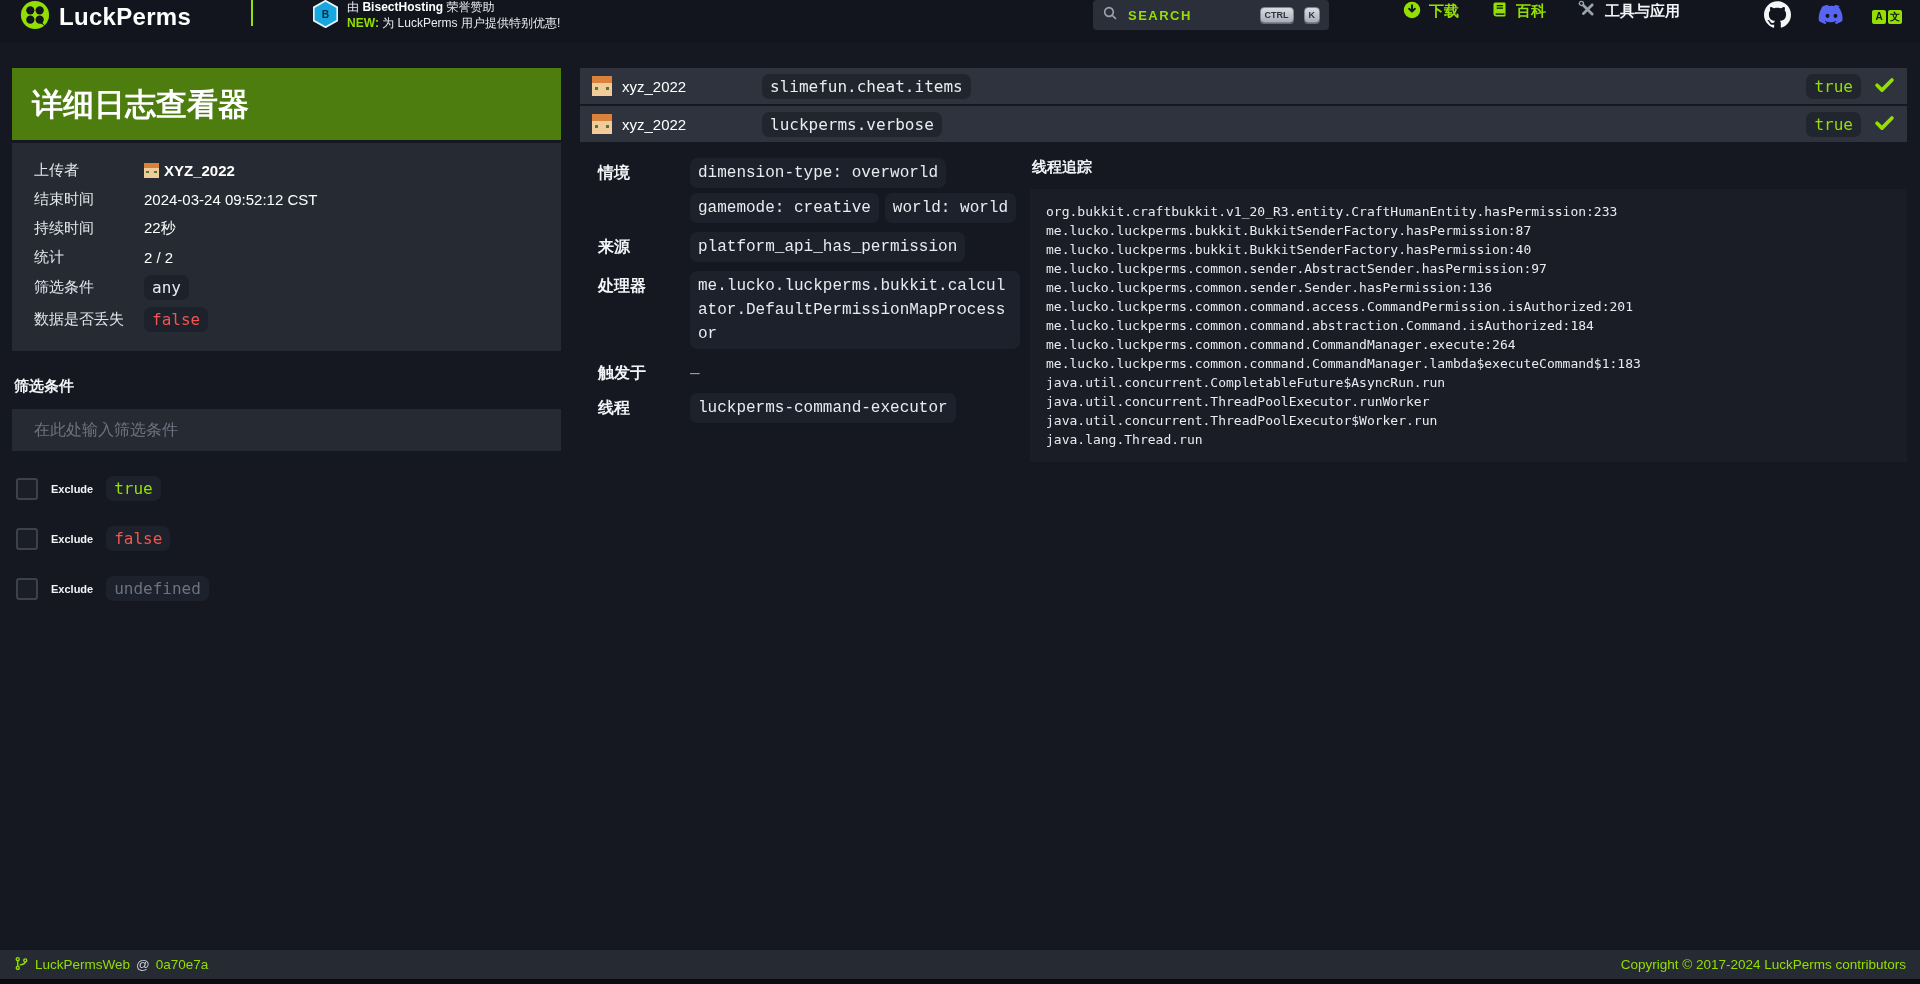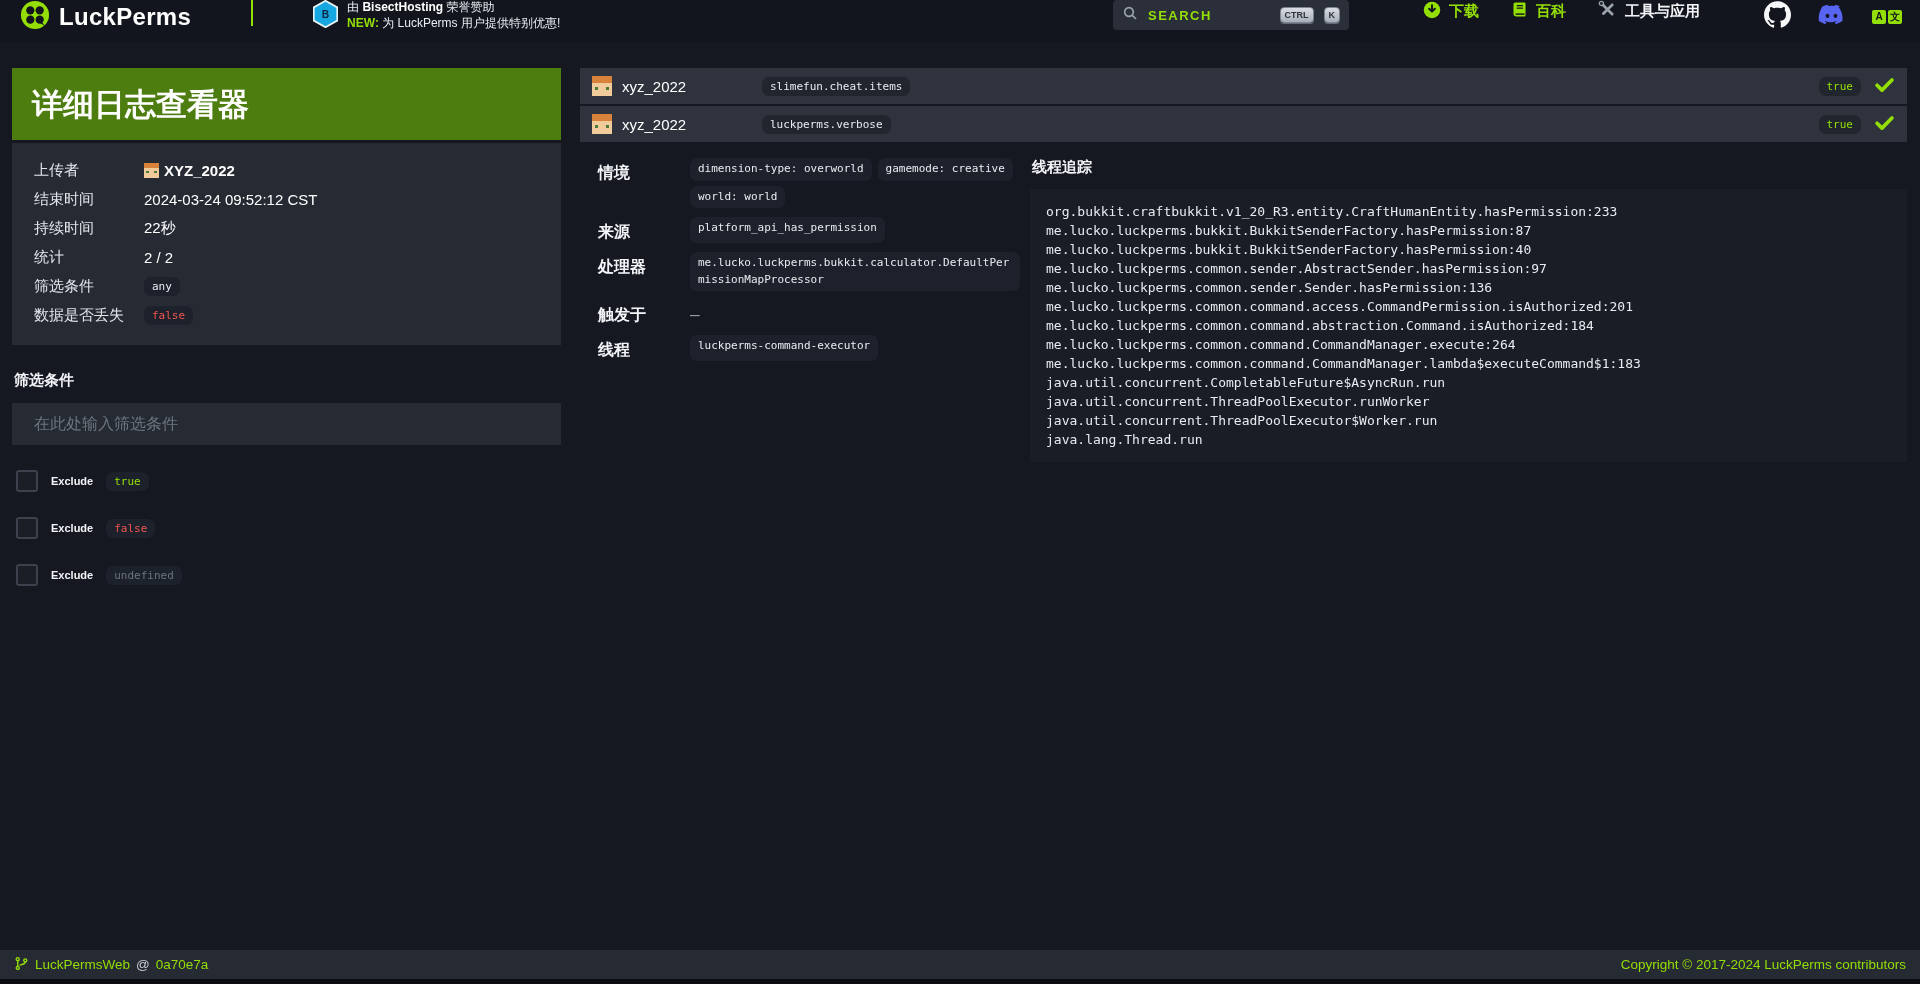--- a/index.html
+++ b/index.html
@@ -13,37 +13,37 @@
   .brand-name { font-size:24px; font-weight:800; color:#ffffff; letter-spacing:.3px; }
   .nav-sep { width:2px; height:26px; background:#94df03; margin:0 16px; }
   .sponsor { display:flex; align-items:center; gap:9px; cursor:pointer; }
   .sponsor-text { font-size:12px; line-height:1.3; color:#e9ecf1; }
   .sponsor-name { font-weight:800; color:#ffffff; }
   .sponsor-tag { color:#94df03; font-weight:800; }
   .flex-spacer { flex:1; }
   .search { width:236px; height:30px; background:#2b2f3a; border-radius:4px; display:flex; align-items:center; padding:0 9px; gap:10px; margin-right:30px; cursor:pointer; }
   .search-label { color:#94df03; font-weight:800; font-size:13px; letter-spacing:1.5px; flex:1; }
   .keycap { background:linear-gradient(180deg,#d9dde3,#a8aeb8); border:1px solid #7e8591; border-radius:4px; box-shadow:0 1px 0 #656c77; color:#2e333c; font-size:9px; font-weight:800; padding:2px 4px; min-width:16px; text-align:center; }
-  .nav-items { display:flex; align-items:center; gap:32px; margin-right:20px; }
+  .nav-items { display:flex; align-items:center; gap:32px; margin-right:40px; }
   .nav-link { display:flex; align-items:center; gap:8px; font-size:15px; font-weight:700; color:#94df03; cursor:pointer; white-space:nowrap; }
   .nav-link.white { color:#f2f4f7; }
   .icon-btns { display:flex; align-items:center; gap:26px; }
   .translate { display:flex; gap:2px; cursor:pointer; }
   .tr-box { width:14px; height:14px; background:#94df03; color:#12151d; font-size:10px; font-weight:800; display:flex; align-items:center; justify-content:center; border-radius:2px; }
 
   
   .left-col { position:absolute; left:12px; top:68px; width:549px; }
   .panel-title { background:#4d7c0f; padding:16px 20px 14px 20px; }
   .panel-title h1 { font-size:31px; font-weight:800; color:#ffffff; }
   .panel-meta { background:#262a33; margin-top:3px; padding:16px 20px 18px 22px; }
   .meta-row { display:flex; align-items:center; min-height:22px; margin-bottom:7px; font-size:15px; }
   .meta-row:last-child { margin-bottom:1px; }
   .meta-label { width:110px; color:#e2e6eb; flex:none; }
   .meta-value { color:#ffffff; display:flex; align-items:center; gap:5px; }
-  .code { font-family:"DejaVu Sans Mono","Liberation Mono",monospace; font-size:11px; background:#1d212b; color:#e8ebf0; padding:3px 8px; border-radius:7px; white-space:nowrap; }
+  .code { font-family:"DejaVu Sans Mono","Liberation Mono",monospace; font-size:16px; background:#1d212b; color:#e8ebf0; padding:3px 8px; border-radius:7px; white-space:nowrap; }
   .code.green { color:#94df03; }
   .code.red { color:#f0554e; }
   .code.gray { color:#6b7280; }
 
   .filter-heading { margin:26px 2px 0; font-size:15px; font-weight:700; color:#f2f4f7; }
   .filter-input { margin-top:13px; width:100%; height:42px; background:#262a33; border:none; outline:none; color:#e9ecf1; font-size:16px; padding:0 22px; font-family:"Liberation Sans",sans-serif; }
   .filter-input::placeholder { color:#6d7380; }
   .exclude-row { margin-top:25px; display:flex; align-items:center; gap:13px; padding-left:4px; }
   .checkbox { width:22px; height:22px; background:#1b1e26; border:2px solid #3c414d; border-radius:3px; cursor:pointer; flex:none; }
   .exclude-label { font-size:11px; font-weight:700; color:#f2f4f7; }
@@ -58,21 +58,21 @@
   .avatar { width:20px; height:20px; flex:none; position:relative; background:linear-gradient(180deg,#d9823c 0%,#d9823c 34%,#f2cb9b 34%,#f2cb9b 100%); }
   .avatar::after { content:""; position:absolute; left:3px; top:11px; width:3px; height:3px; background:#4c7a3a; box-shadow:11px 0 0 #4c7a3a; }
   .avatar.small { width:15px; height:15px; }
   .avatar.small::after { left:2px; top:8px; width:2.5px; height:2.5px; box-shadow:8px 0 0 #4c7a3a; }
 
   .detail { display:flex; align-items:flex-start; padding-top:14px; }
   .detail-left { width:450px; flex:none; }
   .detail-row { display:flex; margin-bottom:9px; }
   .detail-label { width:110px; flex:none; padding:5px 0 0 18px; font-size:16px; color:#f2f4f7;font-weight:bold; }
   .detail-values { display:flex; flex-wrap:wrap; gap:5px 6px; max-width:330px; }
-  .detail-values .code { white-space:normal; word-break:break-all; line-height:1.5; }
+  .detail-values .code { white-space:normal; word-break:break-all; line-height:1.5;font-family:Liberation Mono, monospace; }
   .caused-dash { color:#9aa1ac; font-family:"DejaVu Sans Mono",monospace; padding-top:5px; }
   .detail-right { flex:1; }
   .trace-heading { font-size:15px; font-weight:700; color:#f2f4f7; margin:0 0 12px 2px; }
   .trace-block { background:#1a1d26; padding:13px 16px; font-family:"DejaVu Sans Mono","Liberation Mono",monospace; font-size:13px; line-height:19px; color:#e8ebf0; }
   .trace-line { white-space:pre; }
 
   
   .footer { position:absolute; left:0; right:0; bottom:5px; height:29px; background:#262a33; display:flex; align-items:center; padding:0 14px; font-size:13.5px; }
   .footer-left { display:flex; align-items:center; gap:6px; color:#94df03; cursor:pointer; }
   .footer-at { color:#c7ccd3; }

